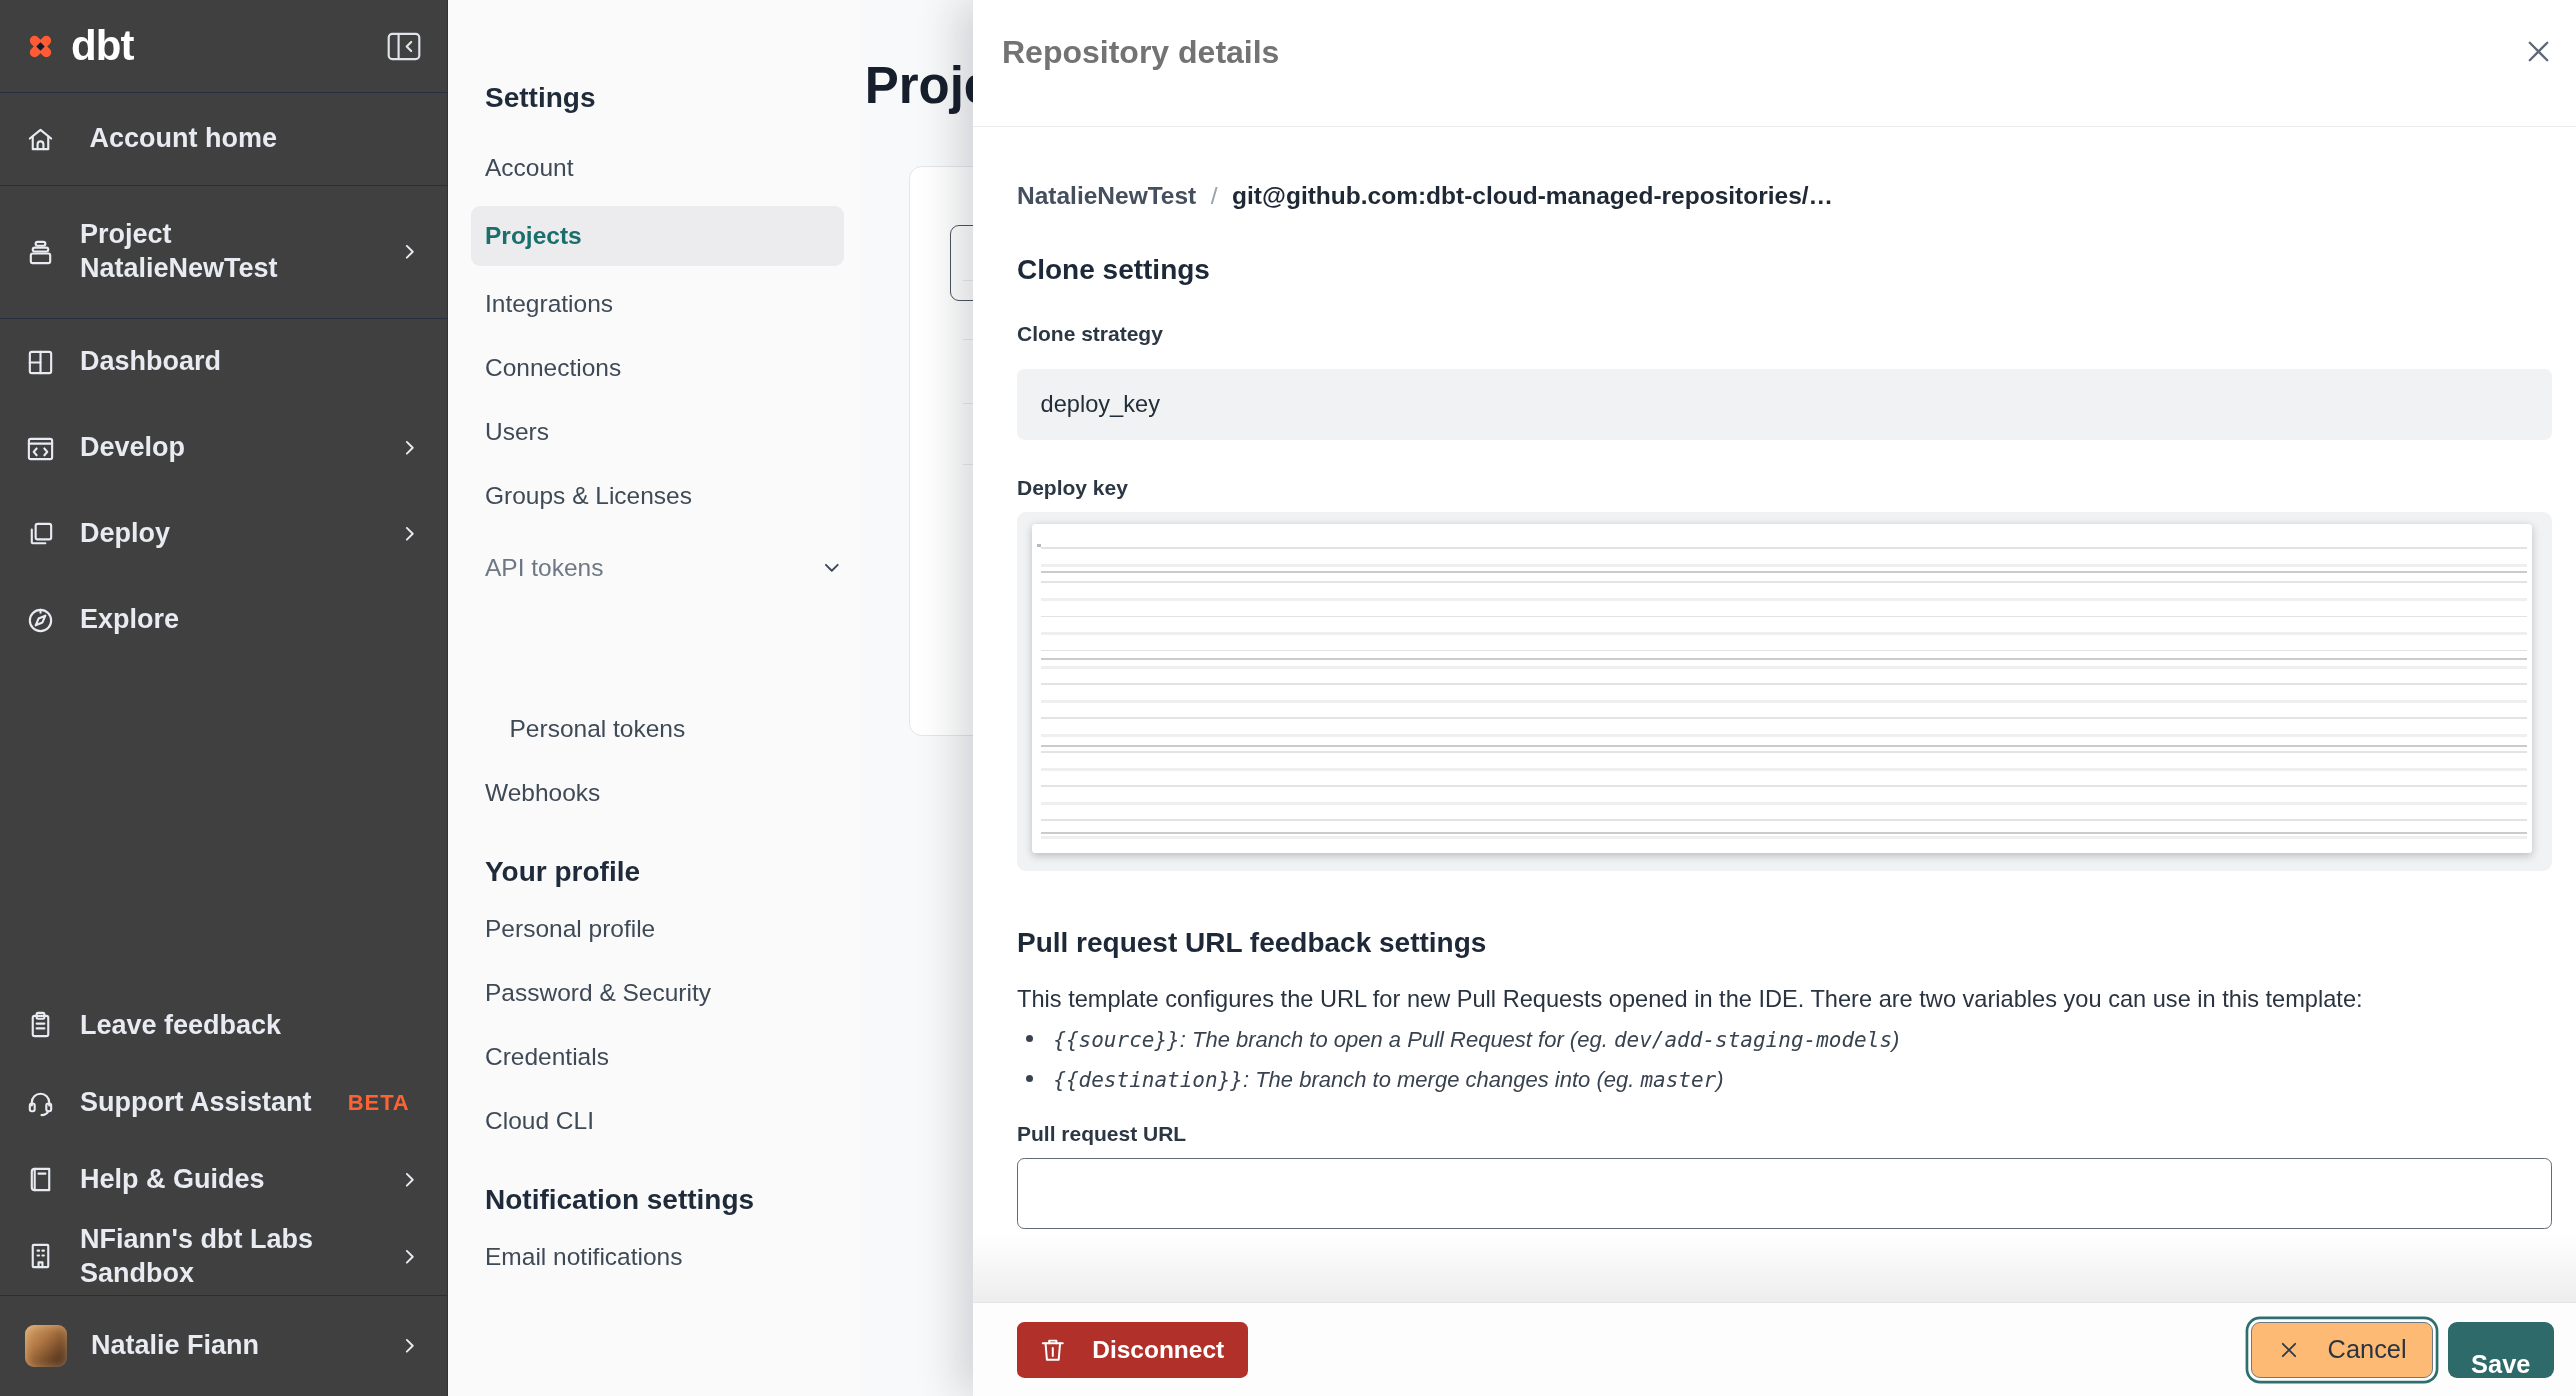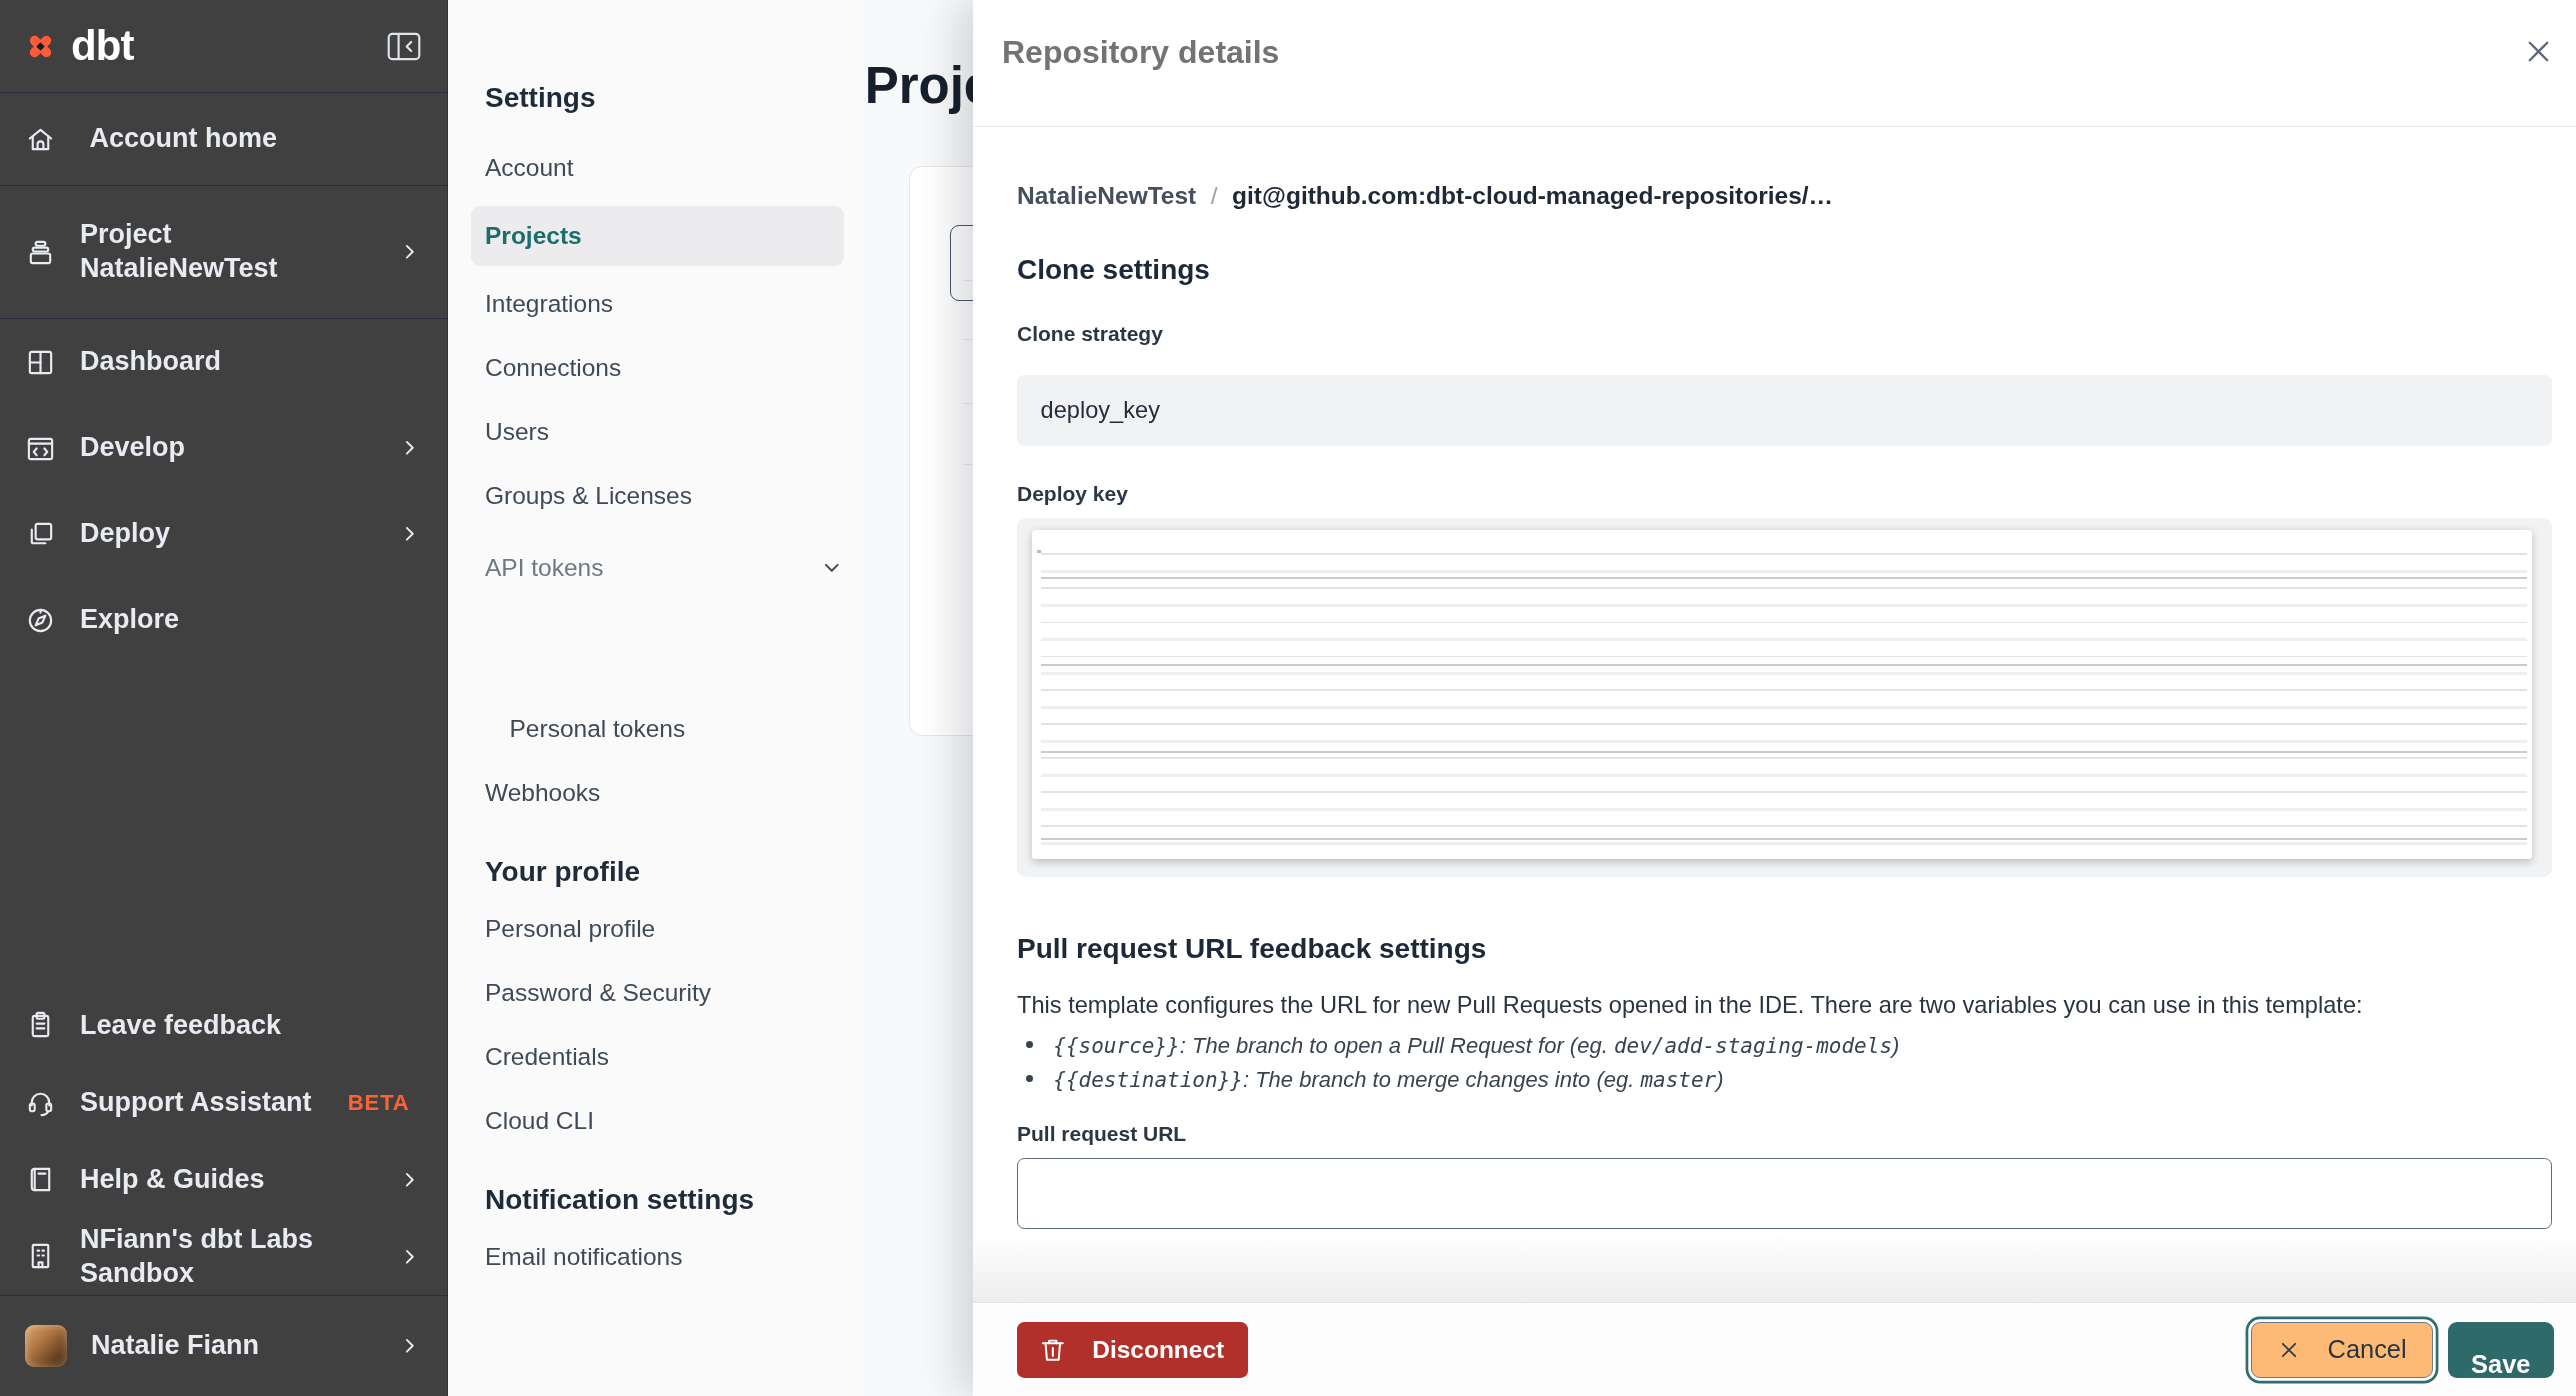--- a/index.html
+++ b/index.html
@@ -61,34 +61,34 @@
   .panel-header { height:127px; padding:34px 0 0 29px; position:relative; border-bottom:0.9px solid #e9eaee; }
   .panel-title { font-size:32px; font-weight:bold; color:#737373; }
   .panel-close { position:absolute; top:31px; right:12.7px; width:40px; height:40px; background:none; border:none; cursor:pointer; }
   .panel-body { position:absolute; top:128px; left:0; right:0; bottom:94px; padding:0 23.6px 0 44px; overflow:hidden; }
   .crumbs { margin-top:54px; font-size:24.5px; display:flex; gap:14.5px; align-items:baseline; white-space:nowrap; }
   .crumb-project { color:#454f5d; font-weight:600; }
   .crumb-sep { color:#9aa1ab; }
   .crumb-repo { color:#1f2835; font-weight:bold; }
   .h-section { font-size:28px; font-weight:bold; color:#1d2838; margin-top:44px; }
   .field-label { font-size:21px; font-weight:bold; color:#2c3744; margin-top:36px; }
-  .select-like { margin-top:29px; height:71px; background:#f1f2f4; border-radius:7.3px; display:flex;
+  .select-like { margin-top:23px; height:71px; background:#f1f2f4; border-radius:7.3px; display:flex;
     align-items:center; padding:0 23.6px; font-size:23.6px; color:#232e3b; cursor:pointer; }
   .key-box { margin-top:11.8px; height:359px; background:#f1f2f4; border-radius:9px; padding:12.7px 20px 18px 14.5px; }
   .key-paper { position:relative; width:100%; height:100%; background:#ffffff; border-radius:3.6px;
     box-shadow:0 2.7px 8.2px rgba(0,0,0,.22); overflow:hidden; }
   .key-lines { position:absolute; inset:9px 5.4px 11px 9px; filter:blur(0.7px);
     background:
       repeating-linear-gradient(180deg, rgba(255,255,255,0) 0 38px, rgba(160,160,160,.55) 38px 40px, rgba(255,255,255,0) 40px 87px),
       repeating-linear-gradient(180deg, #ffffff 0 14.5px, #e3e3e3 14.5px 16.3px, #ffffff 16.3px 31px, #efefef 31px 34px);
   }
   .key-topline { position:absolute; left:5.4px; right:5.4px; top:20px; height:2.7px; background:#9fa3a8; opacity:.75; }
   .pr-desc { margin-top:27px; font-size:23.6px; color:#2a3440; }
   .bullets { margin-top:14.5px; }
-  .bullet-row { display:flex; align-items:center; margin-top:8px; }
+  .bullet-row { display:flex; align-items:center; margin-top:14px; }
   .bullet-dot { width:7.3px; height:7.3px; border-radius:50%; background:#39434f; flex:none; margin:0 20px 3.6px 9px; align-self:center; }
   .bullet-text { font-size:22px; color:#39434f; }
   .bullet-text code { font-family:"DejaVu Sans Mono", monospace; font-style:italic; font-size:21px; color:#39434f; }
   .bullet-text em { font-family:"Liberation Sans", sans-serif; font-style:italic; }
   .pr-input { margin-top:11.8px; width:100%; height:71px; border:1.8px solid #5f6a7a; border-radius:7.3px;
     background:#fff; font-size:23.6px; padding:0 22px; color:#232e3b; outline:none; }
   .body-fade { position:absolute; left:0; right:0; bottom:0; height:69px; pointer-events:none;
     background:linear-gradient(180deg, rgba(248,248,248,0) 0%, #ededee 100%); }
   .panel-footer { position:absolute; left:0; right:0; bottom:0; height:94px; background:#fdfdfe;
     border-top:0.9px solid #e3e4e8; display:flex; align-items:center; padding:0 22px 0 44px; }

